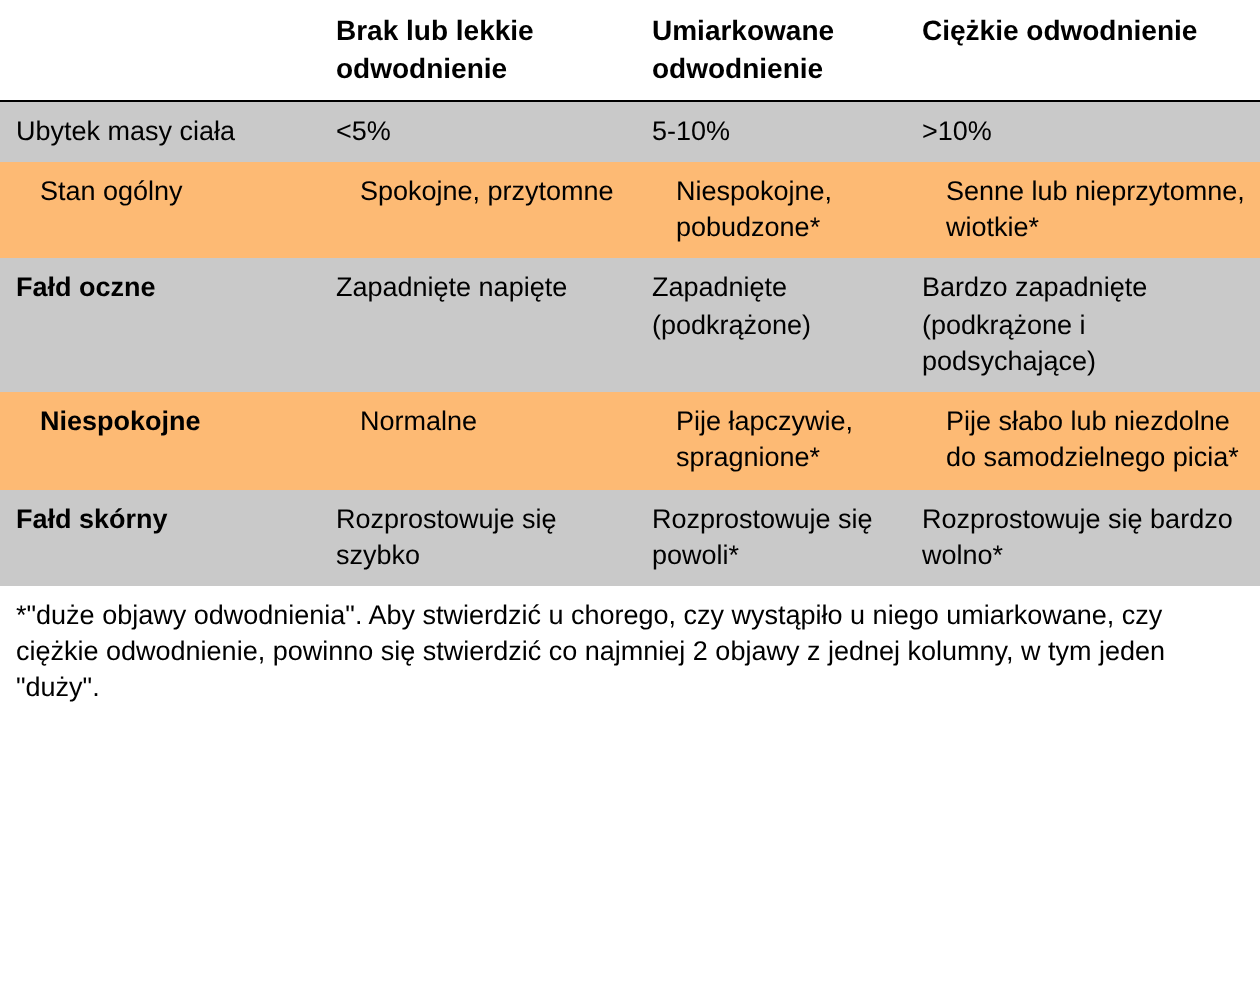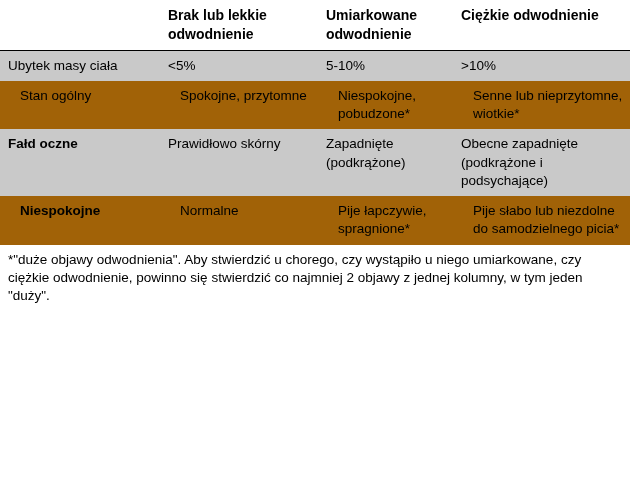--- a/index.html
+++ b/index.html
@@ -44,21 +44,21 @@
     padding-bottom: 10px;
     background: #ffffff;
   }
   thead th.corner {
     background: #ffffff;
   }
   tbody tr.shade > * {
     background: #c9c9c9;
   }
   tbody tr.plain > * {
-    background: #a16207;
+    background: #fdba74;
     padding-left: 20px;
   }
   tbody th.rowhead {
     font-weight: bold;
     text-align: left;
     font-size: 13.5px;
   }
   tbody tr.plain th.rowhead {
     font-weight: normal;
   }
@@ -106,28 +106,34 @@
         <td>&gt;10%</td>
       </tr>
       <tr class="plain">
         <th class="rowhead" style="font-weight: normal;">Stan ogólny</th>
         <td>Spokojne, przytomne</td>
         <td>Niespokojne, pobudzone*</td>
         <td>Senne lub nieprzytomne, wiotkie*</td>
       </tr>
       <tr class="shade">
         <th class="rowhead" style="font-weight: bold;">Fałd oczne</th>
-        <td>Prawidłowo skórny</td>
+        <td>Zapadnięte napięte</td>
         <td>Zapadnięte (podkrążone)</td>
-        <td>Obecne zapadnięte (podkrążone i podsychające)</td>
+        <td>Bardzo zapadnięte (podkrążone i podsychające)</td>
       </tr>
       <tr class="plain">
         <th class="rowhead" style="font-weight: bold;">Niespokojne</th>
         <td>Normalne</td>
         <td>Pije łapczywie, spragnione*</td>
         <td>Pije słabo lub niezdolne do samodzielnego picia*</td>
+      </tr>
+      <tr class="shade">
+        <th class="rowhead" style="font-weight: bold;">Fałd skórny</th>
+        <td>Rozprostowuje się szybko</td>
+        <td>Rozprostowuje się powoli*</td>
+        <td>Rozprostowuje się bardzo wolno*</td>
       </tr>
       <tr class="footnote-row">
         <td colspan="4" class="footnote">*"duże objawy odwodnienia". Aby stwierdzić u chorego, czy wystąpiło u niego umiarkowane, czy ciężkie odwodnienie, powinno się stwierdzić co najmniej 2 objawy z jednej kolumny, w tym jeden "duży".</td>
       </tr>
     </tbody>
   </table>
 </div>
 
 </body></html>

